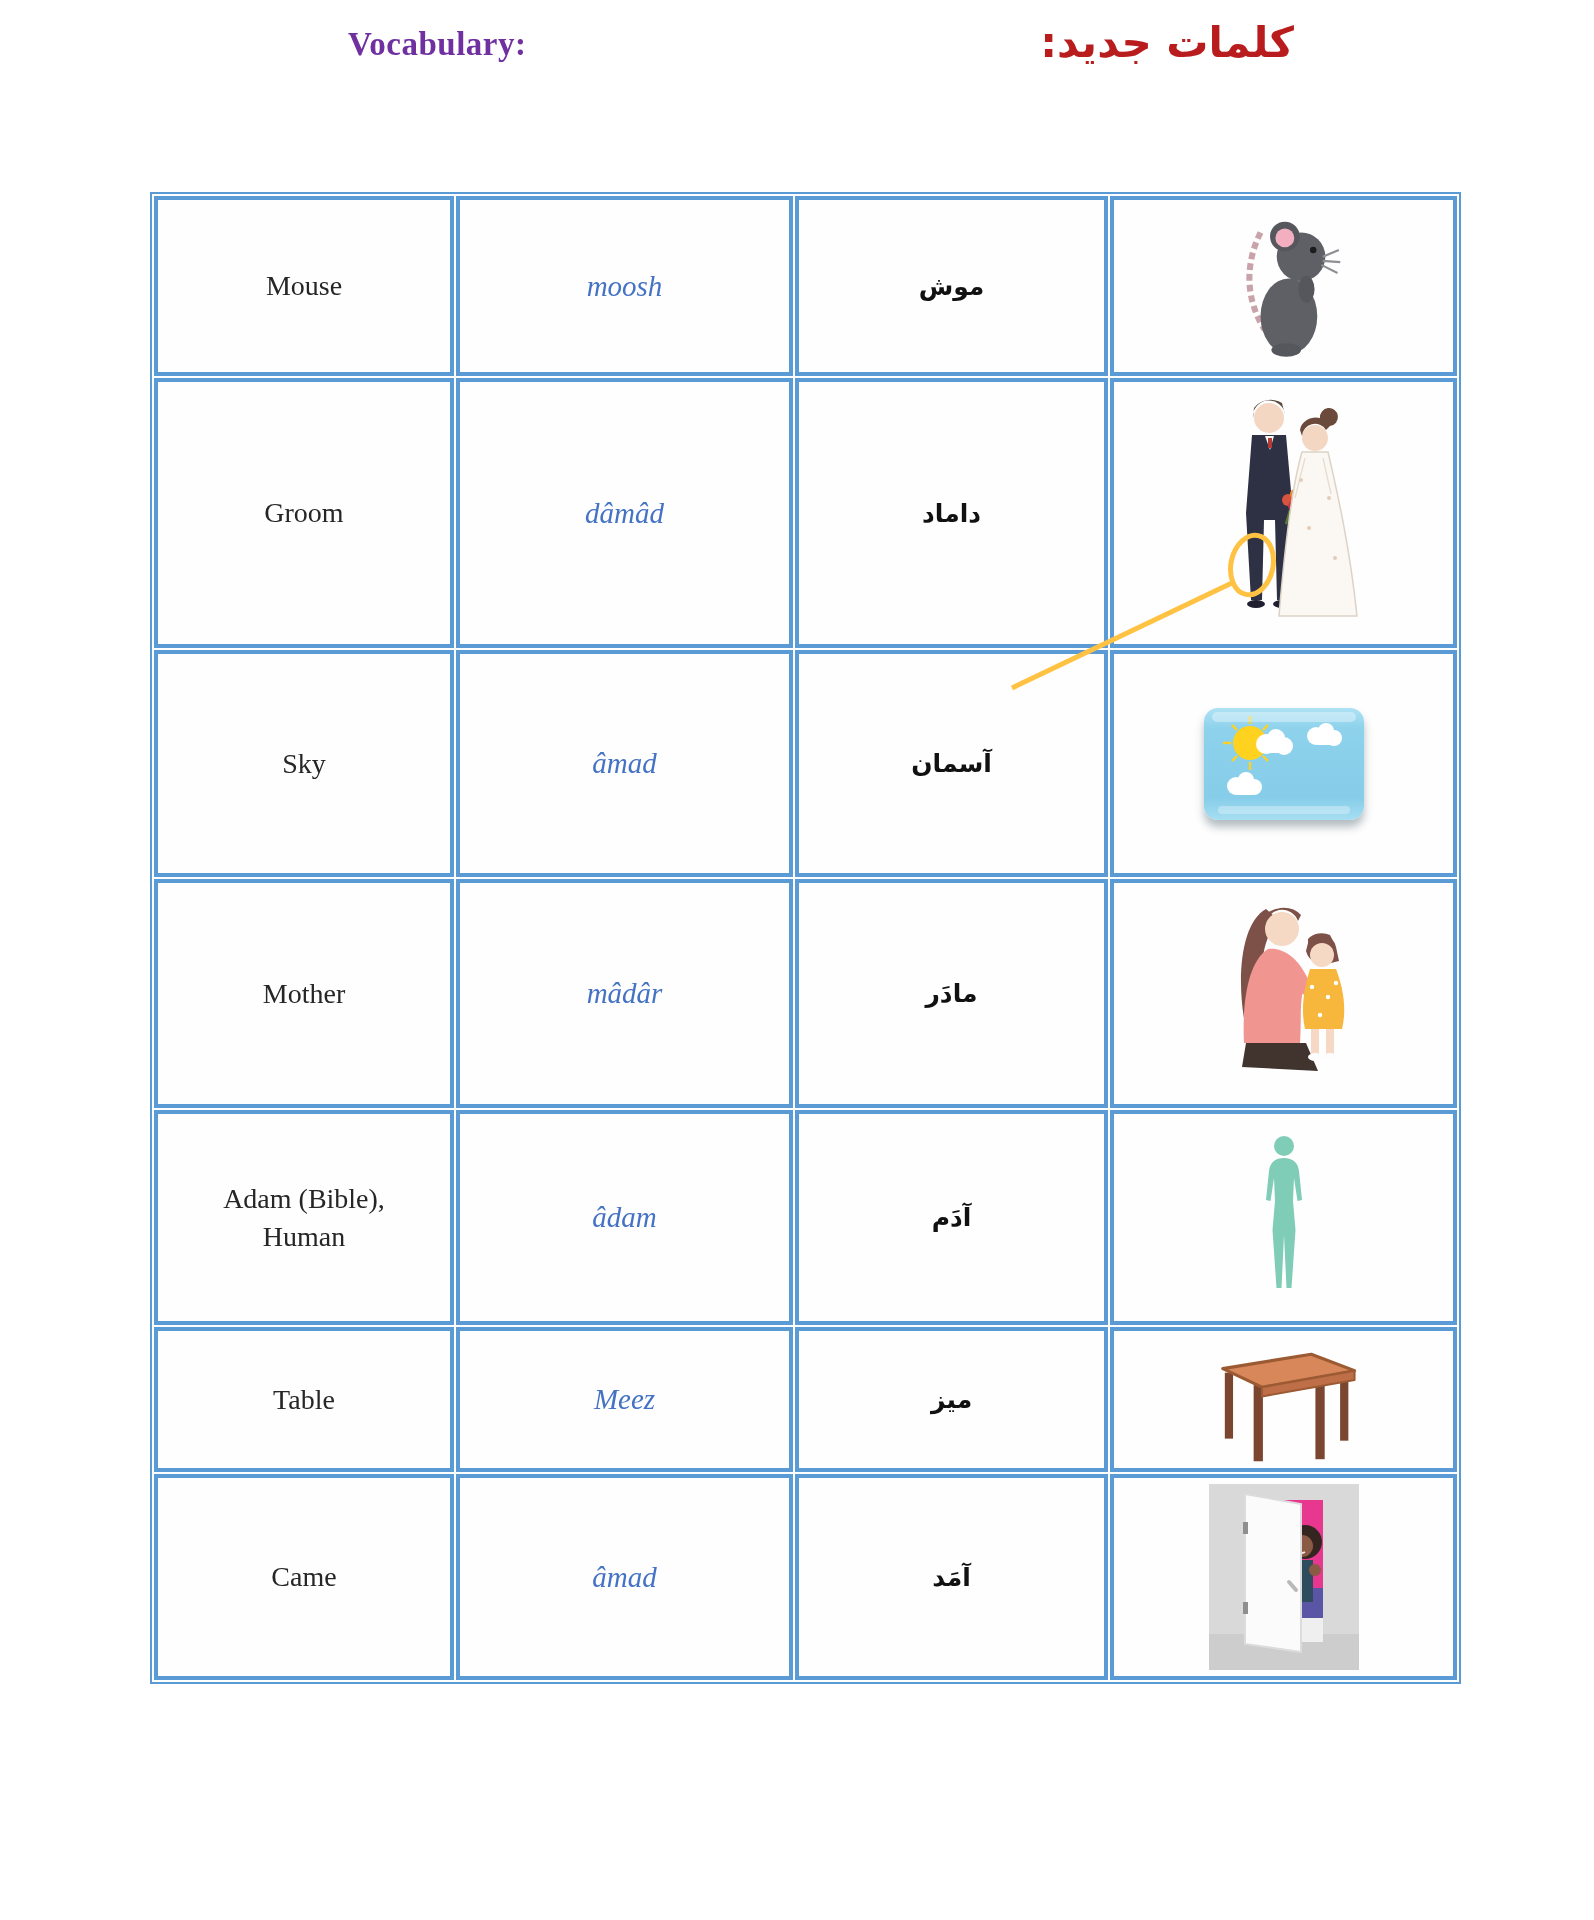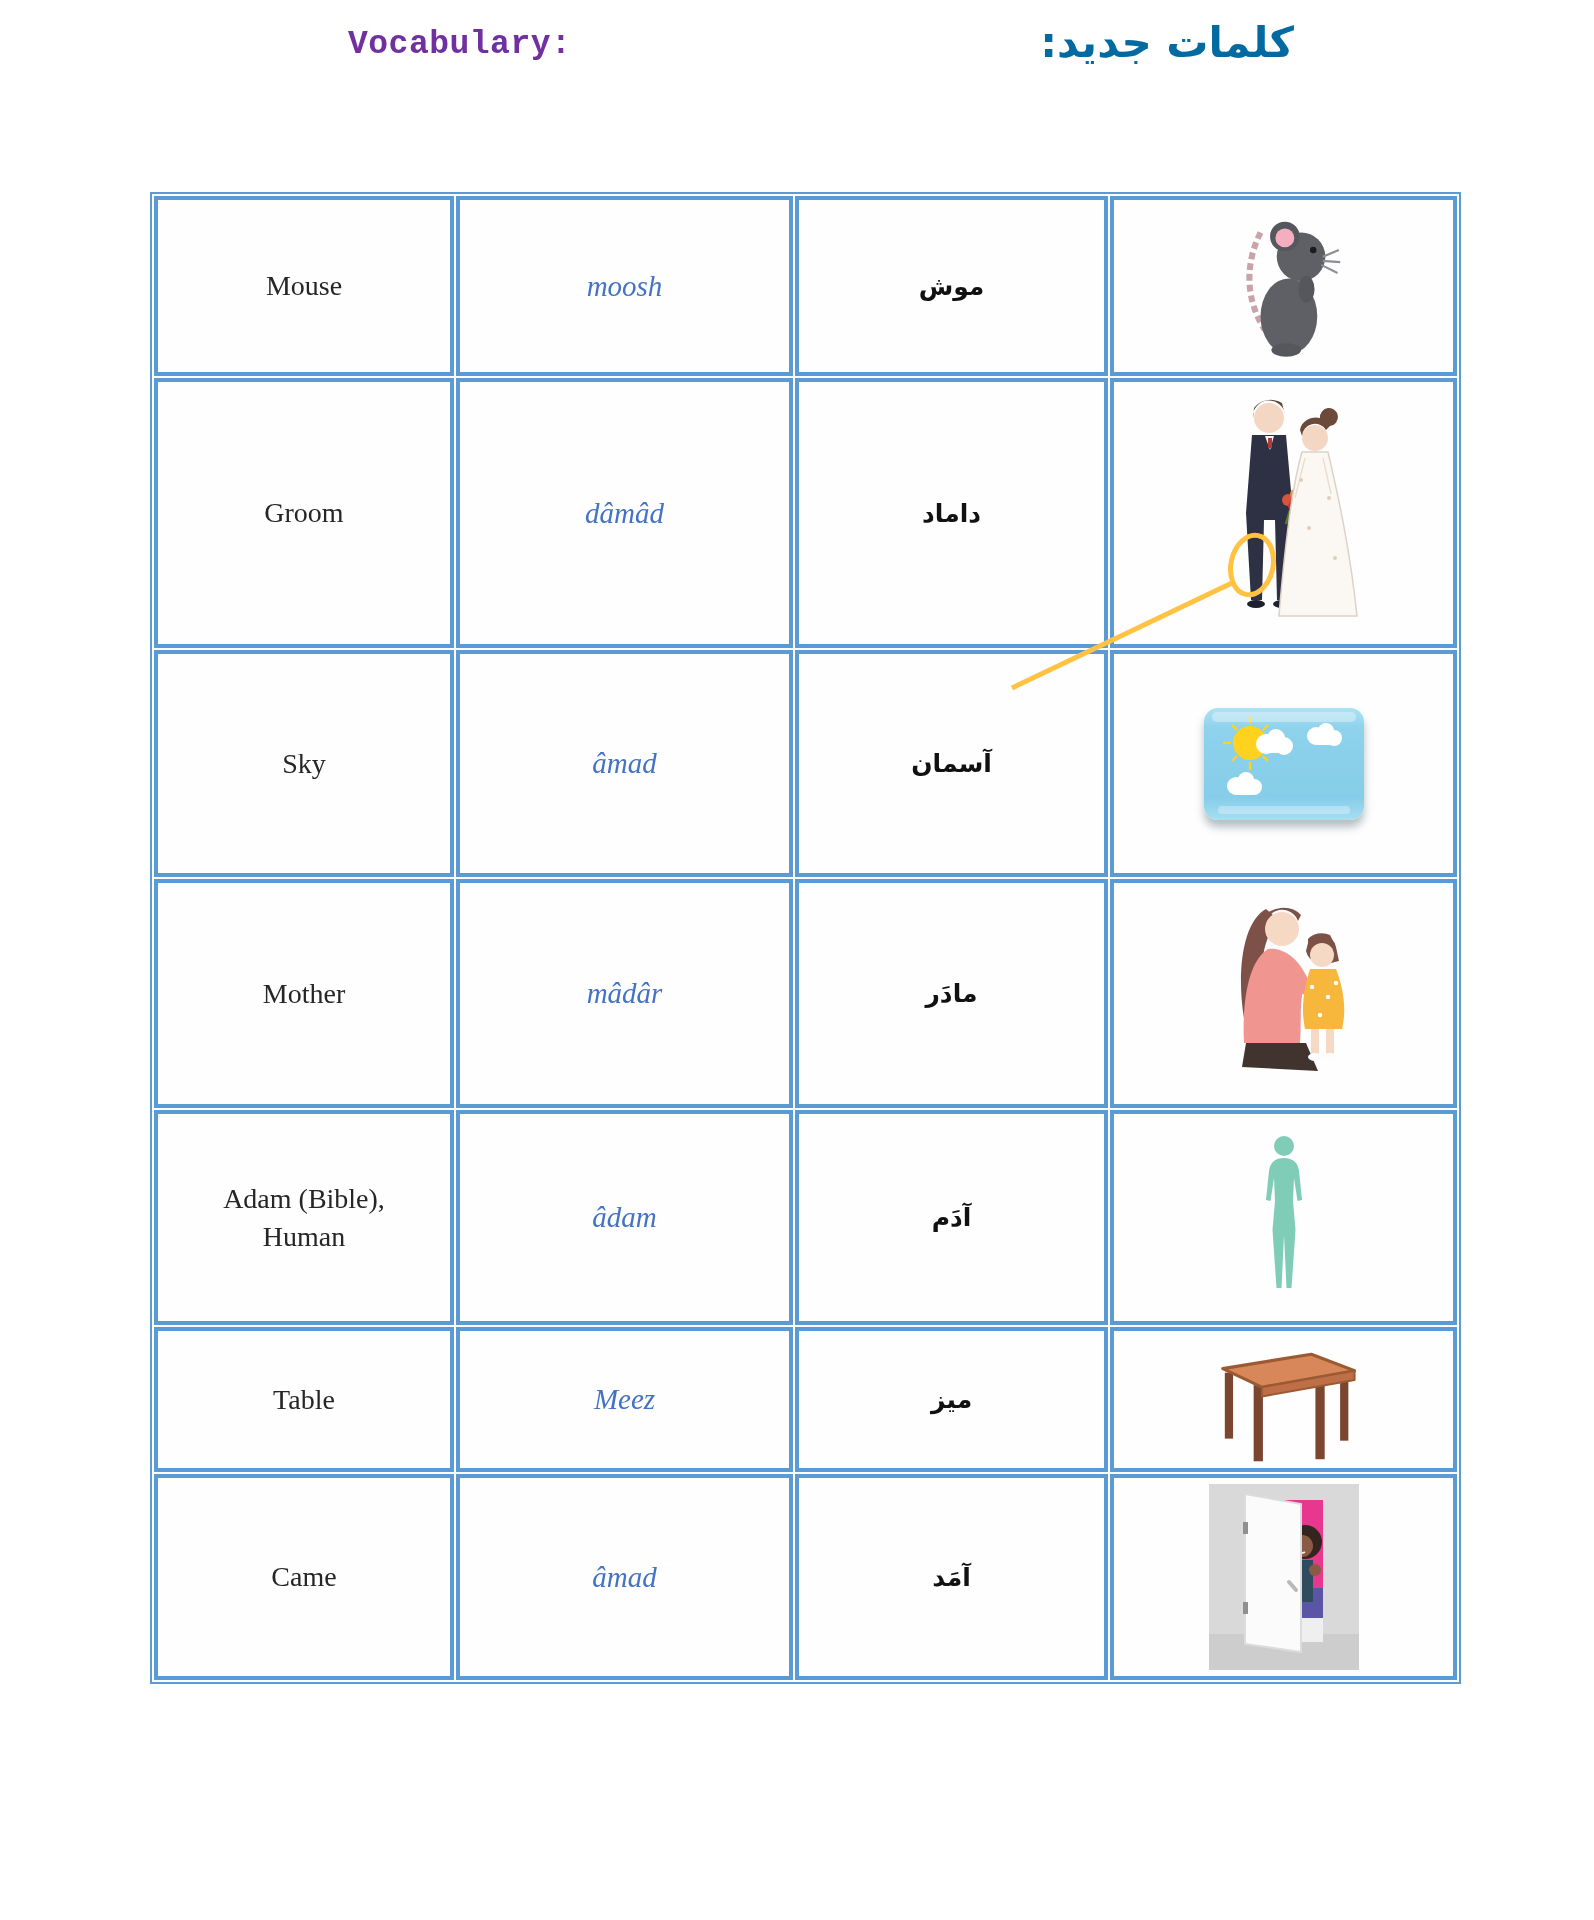--- a/index.html
+++ b/index.html
@@ -1,25 +1,25 @@
 <!DOCTYPE html>
 <html><head>
 <meta charset="utf-8">
 <style>
   html,body{margin:0;padding:0;background:#ffffff;}
   body{width:1594px;height:1920px;position:relative;overflow:hidden;
        font-family:"Liberation Serif",serif;}
 
   
   .hdr-left{position:absolute;left:348px;top:26px;
-    font-family:Liberation Mono, monospace;font-weight:bold;
+    font-family:Liberation Serif, serif;font-weight:bold;
     font-size:33px;color:#7030a0;letter-spacing:.5px;}
   .hdr-right{position:absolute;right:300px;top:18px;direction:rtl;
     font-family:"DejaVu Sans",sans-serif;font-weight:bold;
-    font-size:42px;color:#0369a1;}
+    font-size:42px;color:#b91c1c;}
 
   
   .vocab-wrap{position:absolute;left:150px;top:192px;}
   table.vocab{border-collapse:separate;border-spacing:2px;
     table-layout:fixed;width:1297px;background:#fff;
     border:2px solid #5b9bd5;}
   td{border:4px solid #5b9bd5;box-sizing:border-box;
      vertical-align:middle;text-align:center;background:#fefefe;}
   tr.r1{height:180px;} tr.r2{height:172px;} tr.r3{height:268px;}
   tr.r4{height:227px;} tr.r5{height:229px;} tr.r6{height:215px;}

